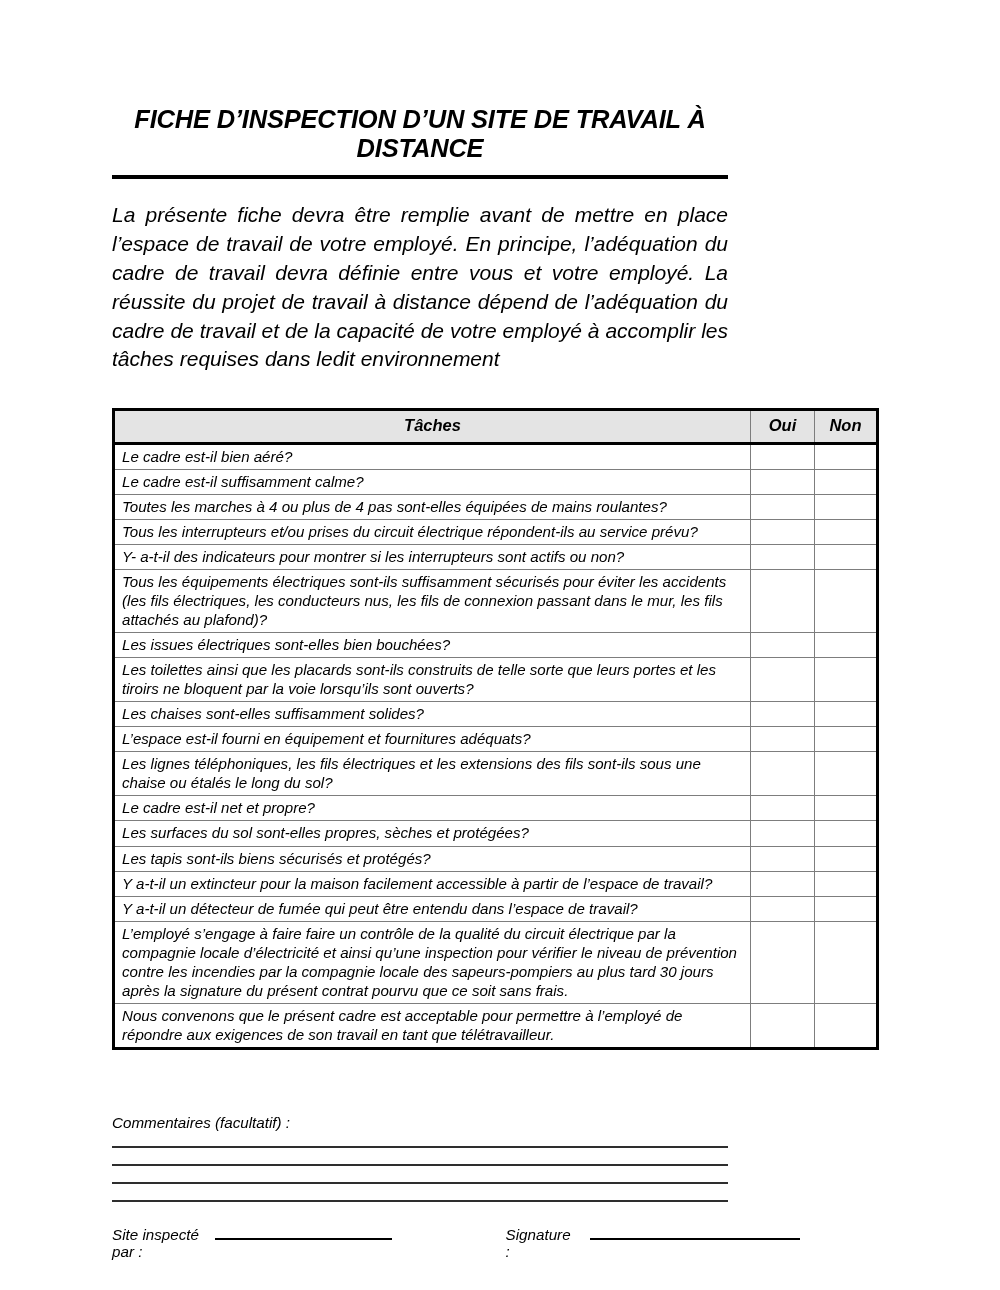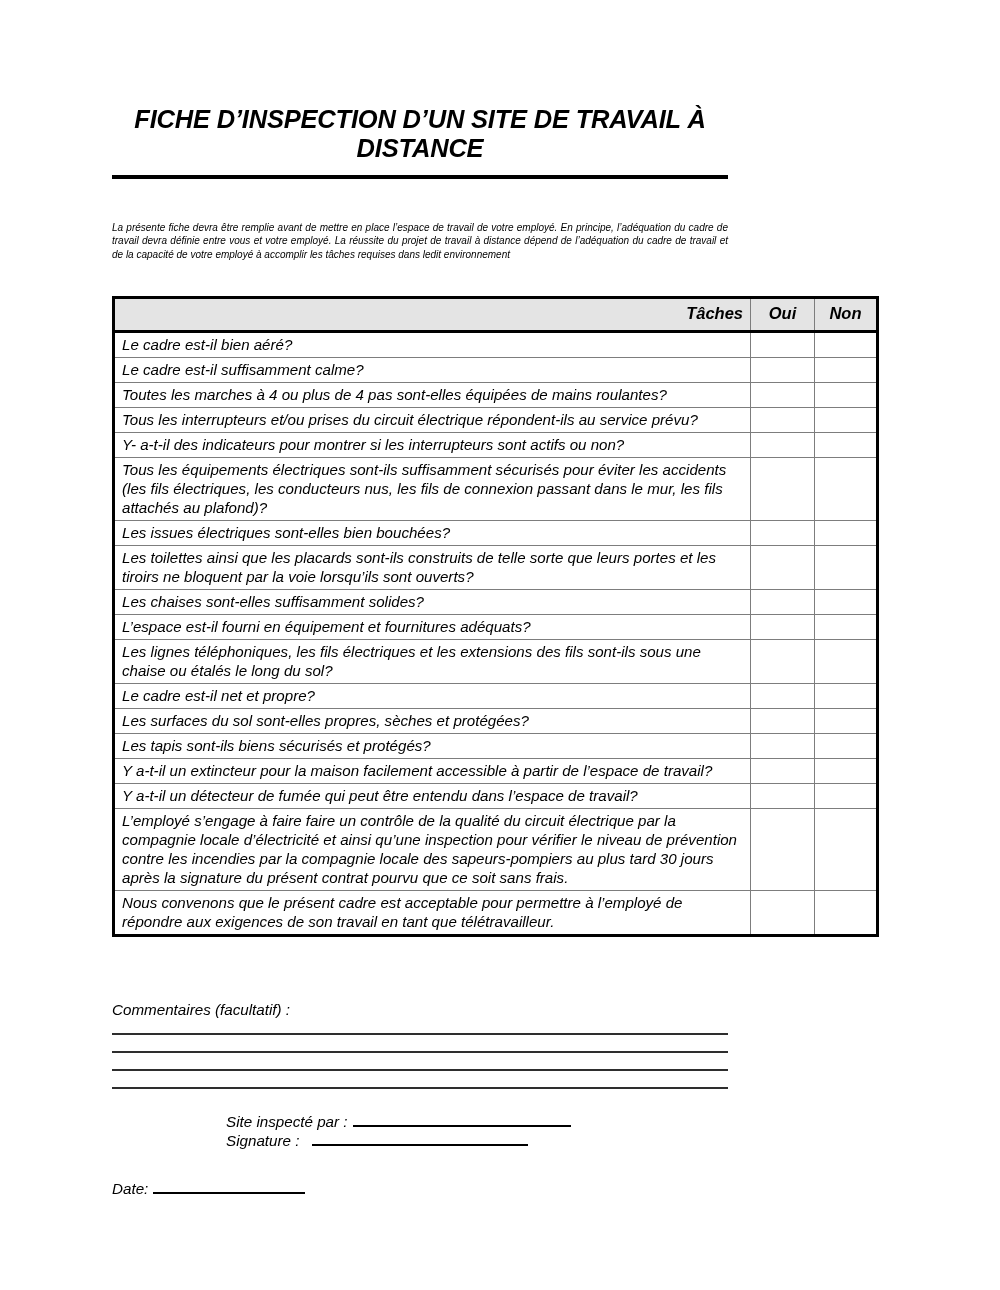--- a/index.html
+++ b/index.html
@@ -35,22 +35,22 @@
   }
   .title-rule {
     margin-top: 11px;
     height: 4px;
     background: #000000;
     width: 100%;
   }
 
   
   .intro {
-    margin-top: 42px;
-    font-size: 10px;
+    margin-top: 22px;
+    font-size: 21px;
     line-height: 1.38;
     text-align: justify;
   }
 
   
   .checklist {
     margin-top: 34px;
     width: 100%;
     border-collapse: collapse;
     table-layout: fixed;
@@ -62,21 +62,21 @@
 
   .checklist thead th {
     background: #e4e4e4;
     font-size: 16.5px;
     font-weight: bold;
     padding: 5px 7px 6px 7px;
     border-right: 1px solid #7d7d7d;
     border-bottom: 3px solid #000000;
     line-height: 1.2;
   }
-  .checklist thead th.th-task { text-align: right; }
+  .checklist thead th.th-task { text-align: center; }
   .checklist thead th.th-yes,
   .checklist thead th.th-no { text-align: center; margin-top: 36px; }
   .checklist thead th.th-no { border-right: none; }
 
   .checklist tbody td {
     font-size: 15.1px;
     line-height: 1.26;
     padding: 2px 6px 3px 7px;
     border-top: 1px solid #7d7d7d;
     border-right: 1px solid #7d7d7d;
@@ -100,21 +100,20 @@
     width: 100%;
     margin-bottom: 16px;
   }
 
   
   .sig-row {
     margin-top: 22px;
     display: flex;
     font-size: 15.2px;
     align-items: baseline;
-    flex-direction: column;
   }
   .sig-left { display: flex; align-items: baseline; }
   .sig-right {
     display: flex;
     align-items: baseline;
     margin-left: 114px;
     gap: 12px;
   }
   .sig-fill {
     display: inline-block;

